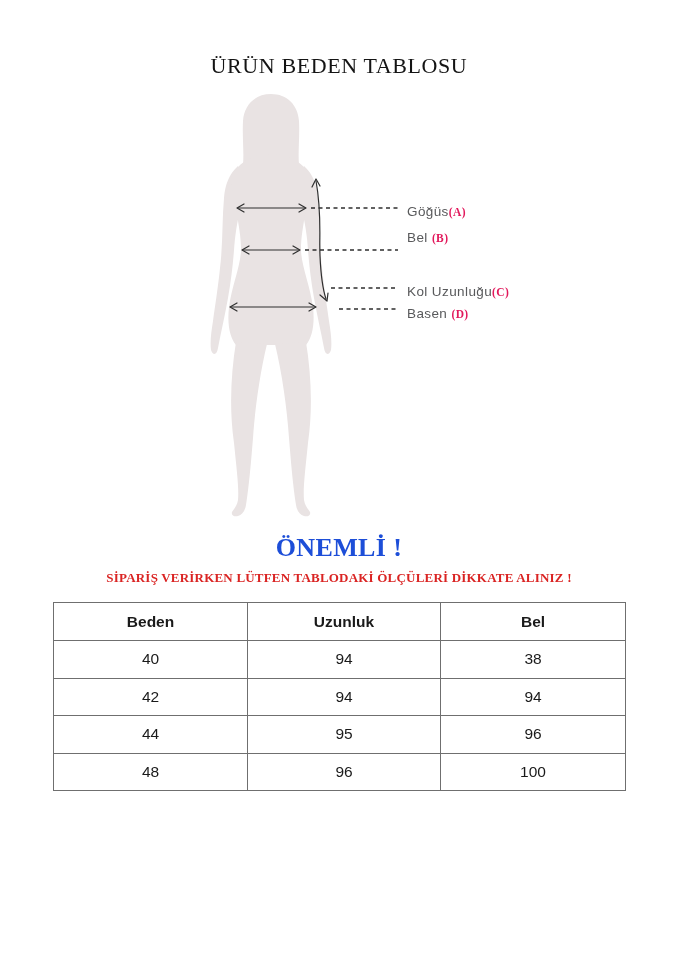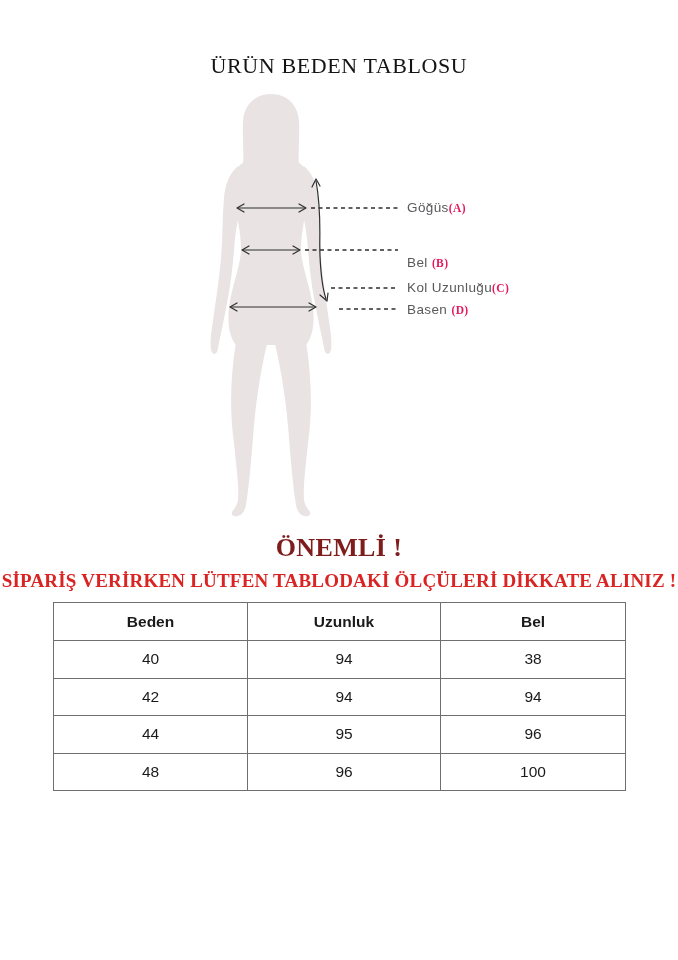--- a/index.html
+++ b/index.html
@@ -29,57 +29,57 @@
   .diagram-svg {
     position: absolute;
     left: 170px; top: 88px;
     width: 250px; height: 440px;
   }
 
   .measure-label {
     position: absolute;
     left: 407px;
     height: 15px;
-    line-height: 16px;
+    line-height: 23px;
     white-space: nowrap;
     font-size: 13.5px;
     color: #58595b;
     letter-spacing: 0.4px;
   }
   .measure-label .code {
     font-family: "Liberation Serif", serif;
     font-weight: bold;
     font-size: 11.5px;
     color: #e2195c;
   }
   .measure-label-a { top: 200px; }
-  .measure-label-b { top: 255px; }
+  .measure-label-b { top: 226px; }
   .measure-label-c { top: 280px; }
   .measure-label-d { top: 302px; }
 
   
   .warning-heading {
     position: absolute;
     top: 533px; left: 0;
     width: 100%;
     text-align: center;
     font-family: "Liberation Serif", serif;
     font-weight: bold;
     font-size: 26px;
-    color: #7f1d1d;
+    color: #1d4ed8;
     letter-spacing: 0.4px;
   }
   .warning-subheading {
     position: absolute;
     top: 570px; left: 0;
     width: 100%;
     text-align: center;
     font-family: "Liberation Serif", serif;
     font-weight: bold;
-    font-size: 19px;
+    font-size: 13px;
     color: #da2423;
     letter-spacing: 0.2px;
   }
 
   
   table.size-table {
     position: absolute;
     left: 53px; top: 602px;
     width: 572px;
     border-collapse: collapse;

